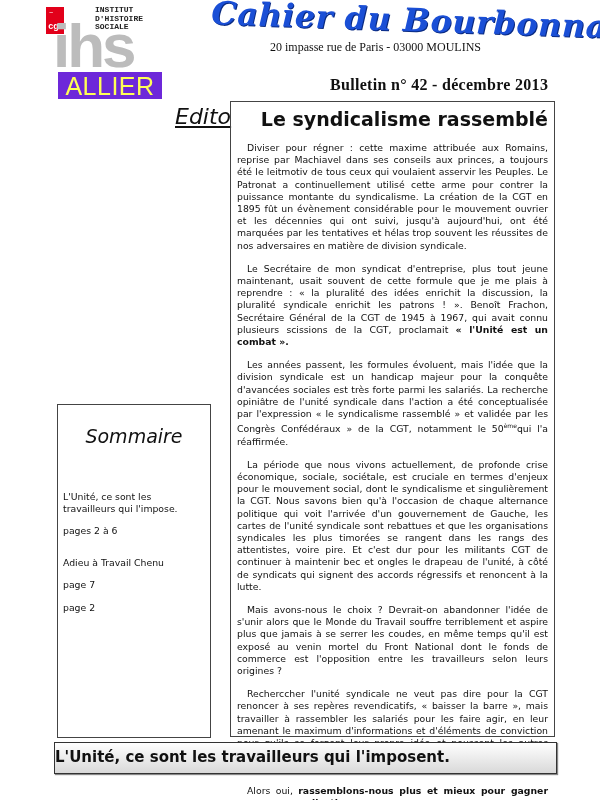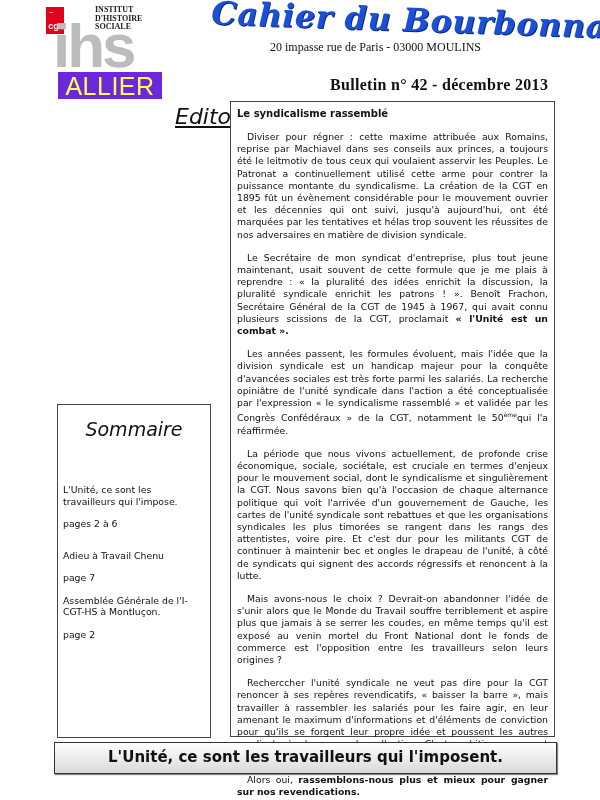--- a/index.html
+++ b/index.html
@@ -2,46 +2,46 @@
 <html><head>
 <meta charset="utf-8">
 <style>
   html, body { margin:0; padding:0; }
   body { width:600px; height:800px; background:#ffffff; position:relative; overflow:hidden; font-family:"DejaVu Sans", sans-serif; color:#111; }
   .abs { position:absolute; }
 
   
   .cgt-box { left:46px; top:7px; width:18px; height:27px; background:#e2001a; color:#fff; font-size:9px; font-weight:bold; text-align:center; line-height:38px; font-family:"Liberation Sans", sans-serif; }
   .cgt-box .fl { position:absolute; left:3px; top:2px; font-size:7px; line-height:8px; font-style:italic; font-weight:normal; }
-  .inst { left:95px; top:6px; font-size:8px; line-height:8.5px; font-weight:bold; font-family:Liberation Serif, serif; color:#222; }
+  .inst { left:95px; top:6px; font-size:8px; line-height:8.5px; font-weight:bold; font-family:Liberation Mono, monospace; color:#222; }
   .ihs { left:53px; top:16px; font-size:62px; font-weight:bold; color:#bcbcbc; letter-spacing:-3px; line-height:60px; font-family:"Liberation Sans", sans-serif; }
   .allier { left:58px; top:72px; width:104px; height:27px; background:#6d28d9; color:#ffff55; font-size:25px; line-height:28px; text-align:center; font-family:"Liberation Sans", sans-serif; letter-spacing:0.5px; }
 
   
   .title { left:212px; top:-6px; font-family:"DejaVu Serif", serif; font-style:italic; font-weight:bold; font-size:32px; color:#1a4fd6; letter-spacing:0.5px; white-space:nowrap; text-shadow:1px 1px 0 #0a2a80; transform:rotate(2deg); transform-origin:left top; }
   .address { left:270px; top:40px; font-family:"Liberation Serif", serif; font-size:12px; color:#111; }
   .bulletin { left:330px; top:76px; font-family:"Liberation Serif", serif; font-weight:bold; font-size:16px; color:#111; letter-spacing:0.3px; }
 
   
   .edito-label { left:175px; top:104px; font-size:22px; font-style:italic; font-family:"DejaVu Sans", sans-serif; color:#111;text-decoration:underline; }
 
   
   .edito-box { left:230px; top:101px; width:325px; height:636px; border:1.5px solid #444; box-sizing:border-box; padding:6px 6px 0 6px; }
-  .edito-title { font-weight:bold; font-size:10px; margin:0 0 12px 0; }
+  .edito-title { font-weight:bold; font-size:19px; margin:0 0 12px 0;text-align:right; }
   .para { font-size:9.3px; line-height:12.2px; text-align:justify; margin:0 0 11px 0; text-indent:10px; }
   .para b { font-weight:bold; }
   .para sup { font-size:6px; }
 
   
-  .som-box { left:57px; top:404px; width:154px; height:334px; border:1.5px solid #444; box-sizing:border-box; padding:9px 5px; }
+  .som-box { left:57px; top:404px; width:154px; height:334px; border:1.5px solid #444; box-sizing:border-box; padding:16px 5px; }
   .som-title { text-align:center; font-size:19px; font-style:italic; margin-top:4px; height:66px; }
   .som-item { font-size:9.3px; line-height:11.5px; margin:0 0 11px 0; }
 
   
-  .banner { left:54px; top:742px; width:503px; height:32px; border:1.5px solid #333; box-sizing:border-box; background:linear-gradient(#ffffff, #d9d9d9); text-align:center; font-weight:bold; font-size:15px; line-height:29px; box-shadow:1px 1px 1px #888; }
+  .banner { left:54px; top:742px; width:503px; height:32px; border:1.5px solid #333; box-sizing:border-box; background:linear-gradient(#ffffff, #d9d9d9); font-weight:bold; font-size:15px; line-height:29px; box-shadow:1px 1px 1px #888; }
 </style>
 </head>
 <body>
 
 <div class="abs cgt-box">
   <span class="fl">~</span>
   <span>cgt</span>
 </div>
 <div class="abs inst">
   <div>INSTITUT</div>
@@ -67,17 +67,16 @@
   <p class="para"><span>Alors oui,</span> <b>rassemblons-nous plus et mieux pour gagner sur nos revendications.</b></p>
 
 </div>
 
 <div class="abs som-box">
   <div class="som-title">Sommaire</div>
   <p class="som-item">L'Unité, ce sont les travailleurs qui l'impose.</p>
   <p class="som-item" style="margin-bottom:20px">pages 2 à 6</p>
   <p class="som-item">Adieu à Travail Chenu</p>
   <p class="som-item">page 7</p>
-  <p class="som-item">Assemblée Générale de l'I-CGT-HS à Montluçon.</p>
   <p class="som-item">page 2</p>
 </div>
 
 <div class="abs banner">L'Unité, ce sont les travailleurs qui l'imposent.</div>
 
 </body></html>

